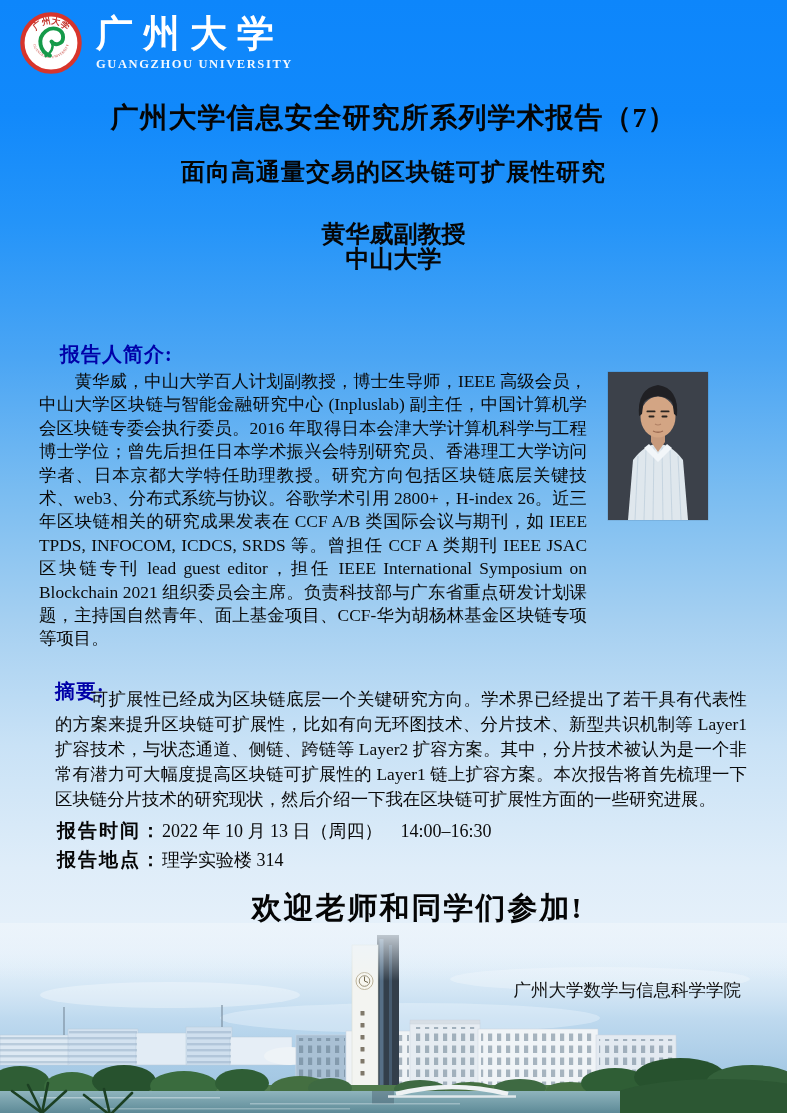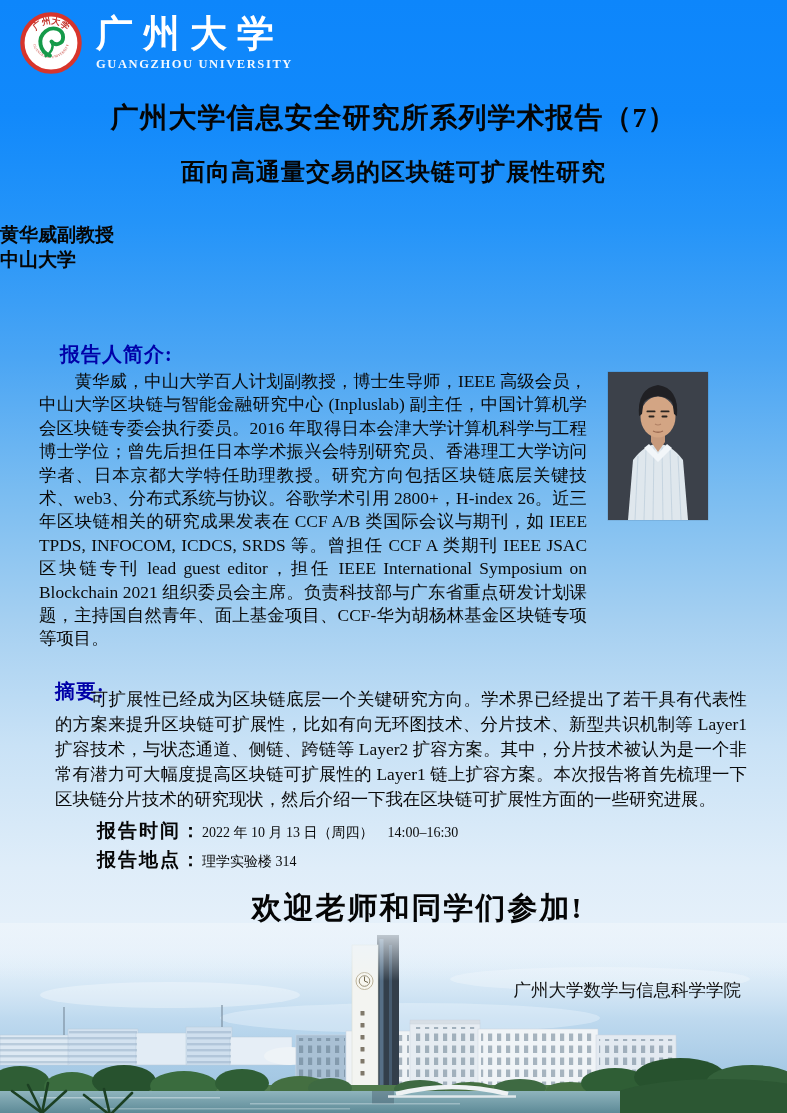--- a/index.html
+++ b/index.html
@@ -28,22 +28,22 @@
   
   .title{
     position:absolute;left:0;top:99px;width:100%;text-align:center;
     font-size:28px;font-weight:bold;color:#050505;letter-spacing:1px;
   }
   .subtitle{
     position:absolute;left:0;top:156px;width:100%;text-align:center;
     font-size:24px;font-weight:bold;color:#050505;letter-spacing:1px;
   }
   .speaker{
-    position:absolute;left:0;top:222px;width:100%;
-    font-size:19px;font-weight:bold;color:#060606;line-height:25px;
+    position:absolute;left:0;top:222px;width:100%;text-align:center;
+    font-size:24px;font-weight:bold;color:#060606;line-height:25px;
   }
   
   .bio-heading{
     position:absolute;left:60px;top:341px;
     font-size:20px;font-weight:bold;color:#0000a8;letter-spacing:1px;
   }
   .bio-text{
     position:absolute;left:39px;top:370px;width:548px;
     font-size:17.4px;line-height:23.4px;color:#0a0a0a;
     text-align:justify;text-indent:2.05em;
@@ -59,22 +59,22 @@
   }
   .abs-text{
     position:absolute;left:55px;top:687px;width:692px;
     font-size:17.4px;line-height:25px;color:#0a0a0a;
     text-align:justify;text-indent:2.05em;
   }
   
   .sched-row{position:absolute;left:57px;white-space:pre-wrap;}
   .sched-time{top:818px;}
   .sched-loc{top:847px;}
-  .sched-label{font-size:19px;font-weight:bold;color:#060606;letter-spacing:2px;margin-left:40px;}
-  .sched-value{font-size:14px;color:#0a0a0a;}
+  .sched-label{font-size:19px;font-weight:bold;color:#060606;letter-spacing:2px;}
+  .sched-value{font-size:18px;color:#0a0a0a;}
   
   .welcome{
     position:absolute;left:0;top:888px;width:100%;text-align:center;
     font-size:30px;font-weight:bold;color:#050505;letter-spacing:2px;z-index:4;padding-left:24px;
   }
   .footer{
     position:absolute;right:46px;top:977px;text-align:left;
     font-size:17.5px;color:#131313;line-height:26px;z-index:4;
   }
   

